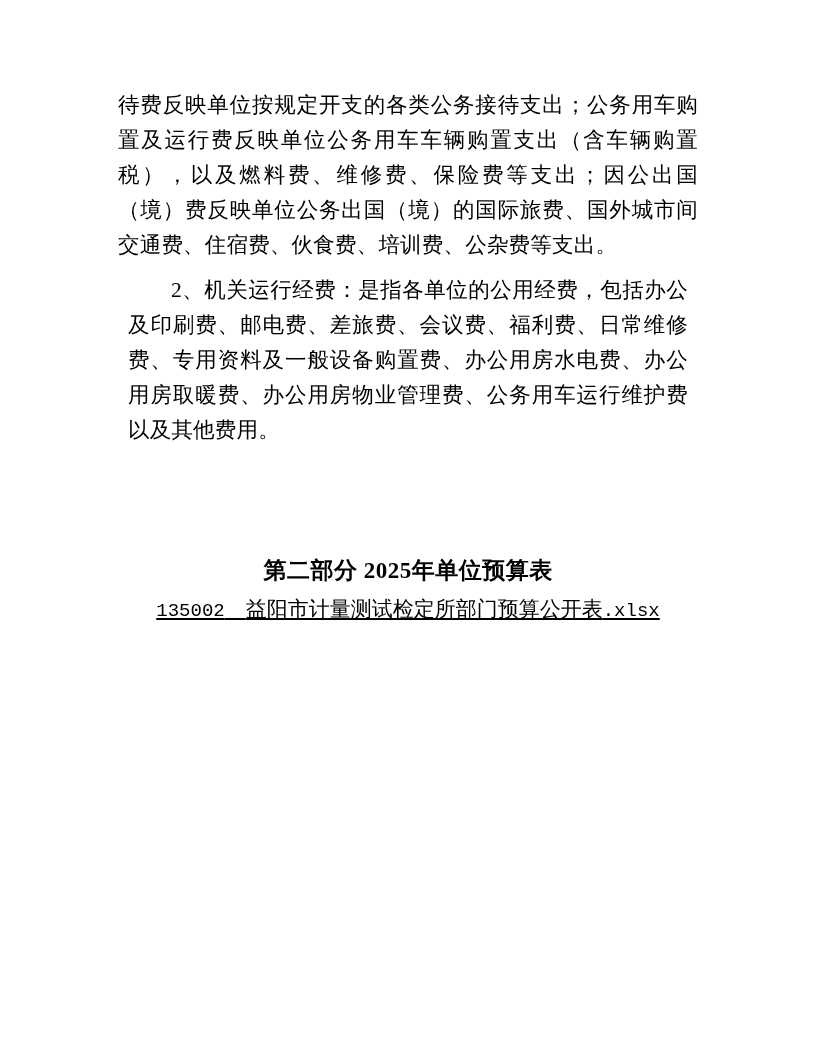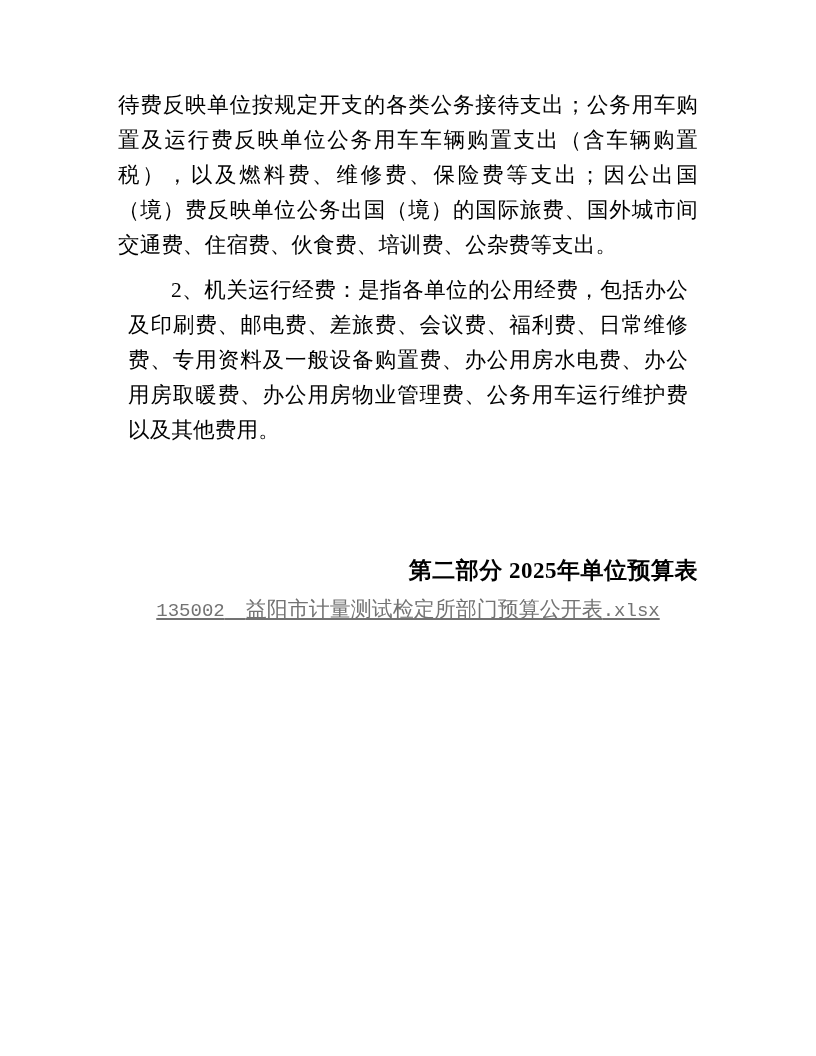--- a/index.html
+++ b/index.html
@@ -35,34 +35,34 @@
     margin: 0;
   }
   .para-indent {
     margin: 10px;
     text-indent: 2em;
   }
   .spacer-large {
     height: 96px;
   }
   .section-title {
-    text-align: right;
+    text-align: center;
     font-size: 23px;
     font-weight: bold;
     line-height: 34px;
     letter-spacing: 0.5px;
     margin: 0;
   }
   .attachment-line {
     text-align: center;
     margin: 6px 0 0 0;
     line-height: 30px;
   }
   .attachment-link {
-    color: #737373;
+    color: #000000;
     text-decoration: underline;
     font-size: 21px;
     font-family: "Liberation Serif", "DejaVu Serif", serif;
     cursor: pointer;
   }
   .attachment-link .filecode {
     font-family: "Liberation Mono", "DejaVu Sans Mono", monospace;
     font-size: 19px;
   }
   .attachment-link .ext {

